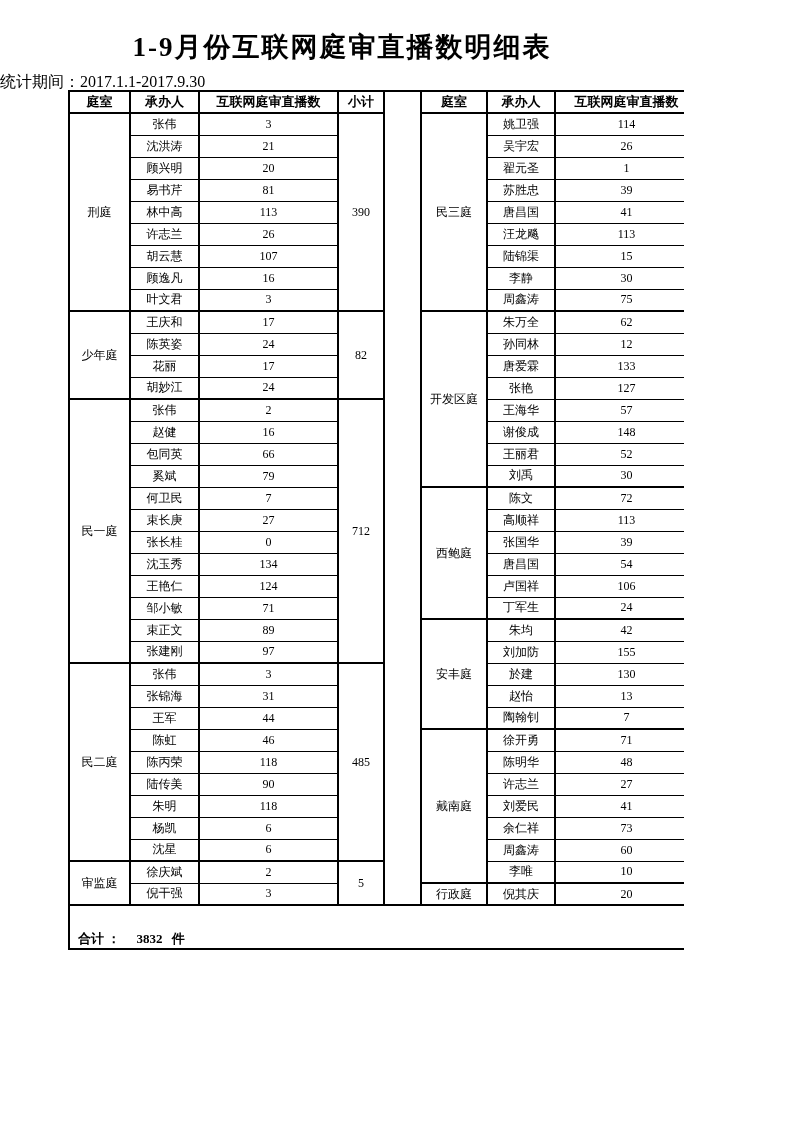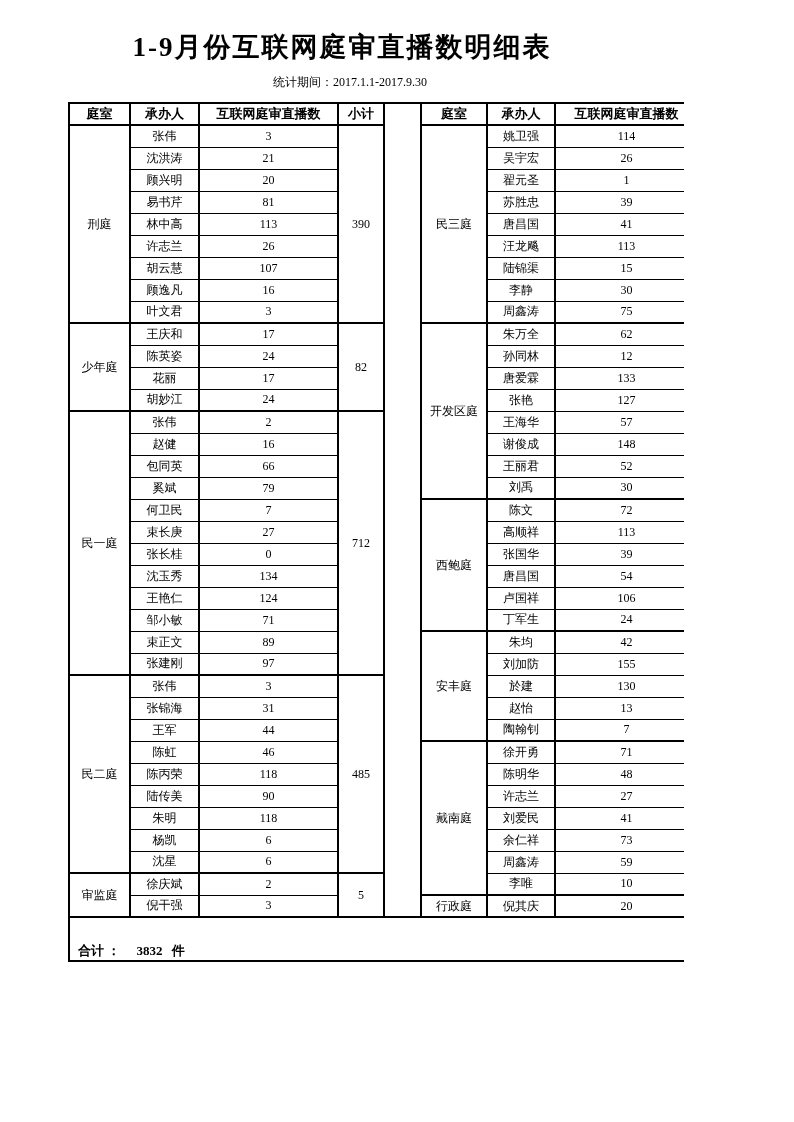--- a/index.html
+++ b/index.html
@@ -18,25 +18,25 @@
     margin: 30px 0 0 0;
     text-align: center;
     font-family: "Liberation Serif", "DejaVu Serif", serif;
     font-weight: bold;
     font-size: 27px;
     letter-spacing: 2px;
     line-height: 34px;
   }
   .doc-subtitle {
     width: 742px;            
-    margin: 10px 0 12px 0;
-    text-align: center;
+    margin: 10px 0 0 0;
+    text-align: left;
     padding-right: 42px;
     font-family: "Liberation Serif", "DejaVu Serif", serif;
-    font-size: 12px;
+    font-size: 16px;
     line-height: 16px;
   }
 
   table.main {
     border-collapse: collapse;
     table-layout: fixed;
     margin-left: 68px;
     width: 674px;
     border: 2px solid #000;
   }
@@ -335,21 +335,21 @@
         <tr>
           <td class="name">杨凯</td>
           <td class="num">6</td>
           <td class="name">余仁祥</td>
           <td class="num">73</td>
         </tr>
         <tr>
           <td class="name">沈星</td>
           <td class="num">6</td>
           <td class="name">周鑫涛</td>
-          <td class="num">59</td>
+          <td class="num">60</td>
         </tr>
         <tr>
           <td class="court gs" rowspan="2">审监庭</td>
           <td class="name gs">徐庆斌</td>
           <td class="num gs">2</td>
           <td class="sub gs" rowspan="2">5</td>
           <td class="name">李唯</td>
           <td class="num">10</td>
         </tr>
         <tr>

